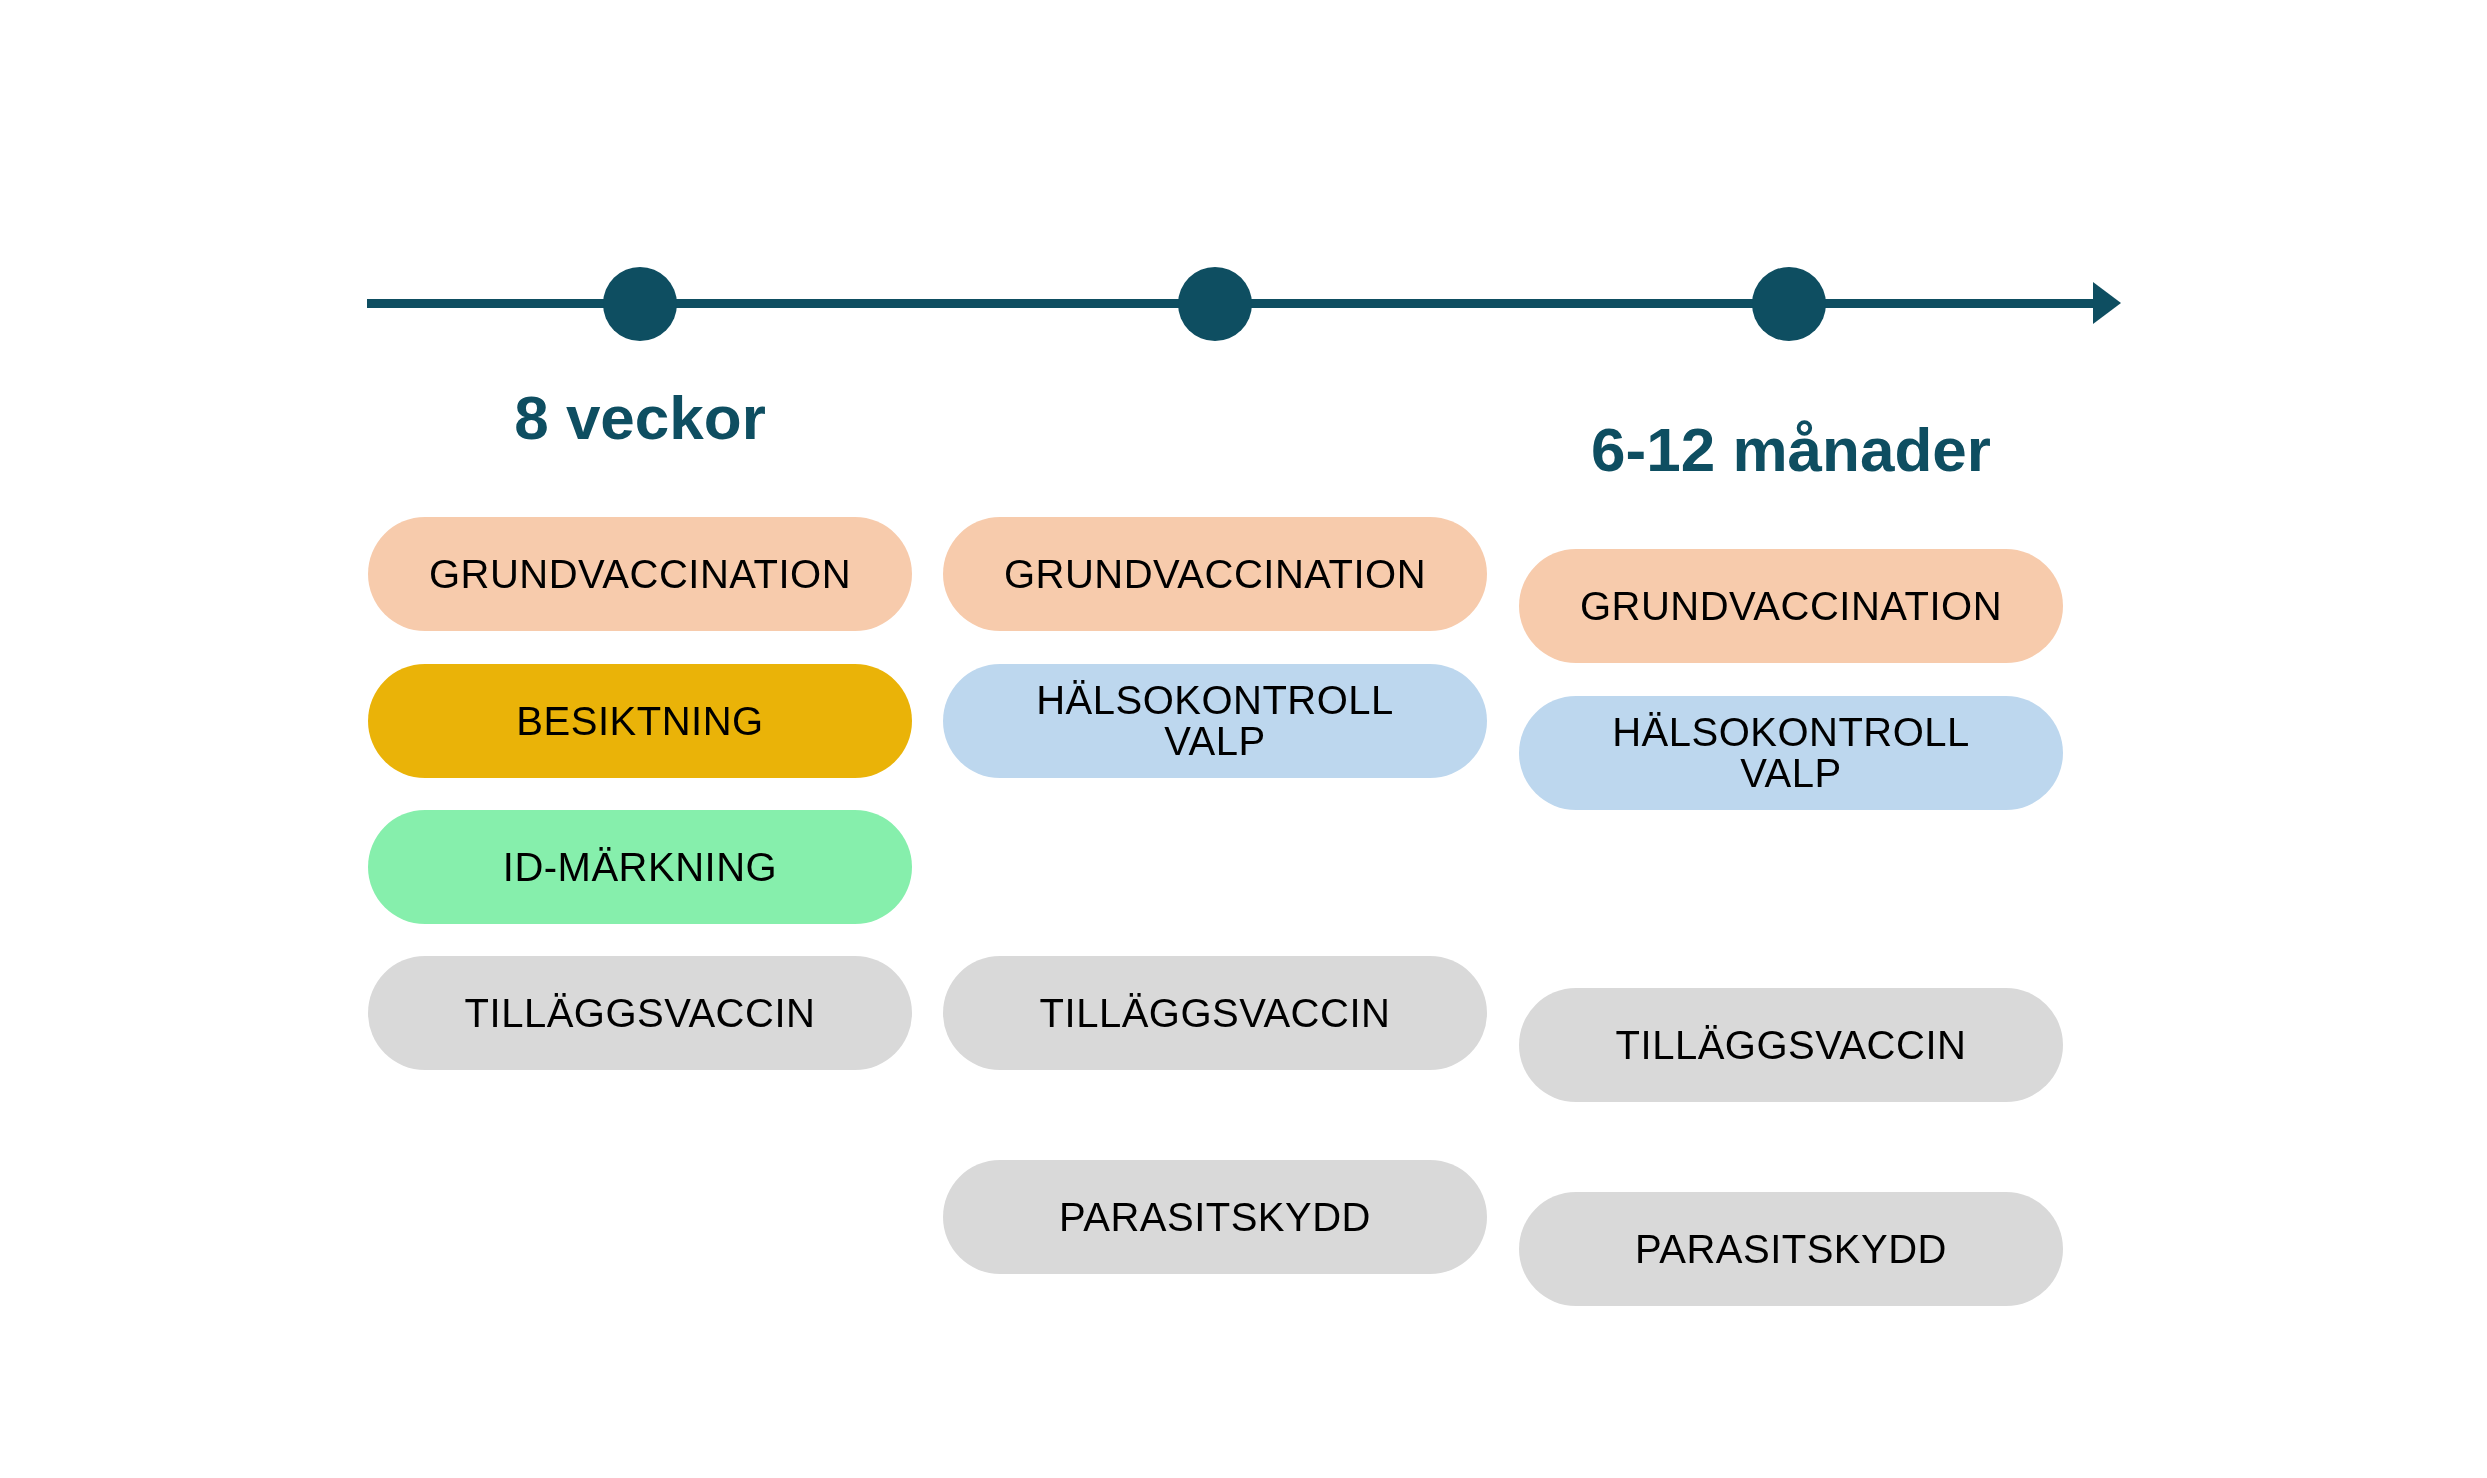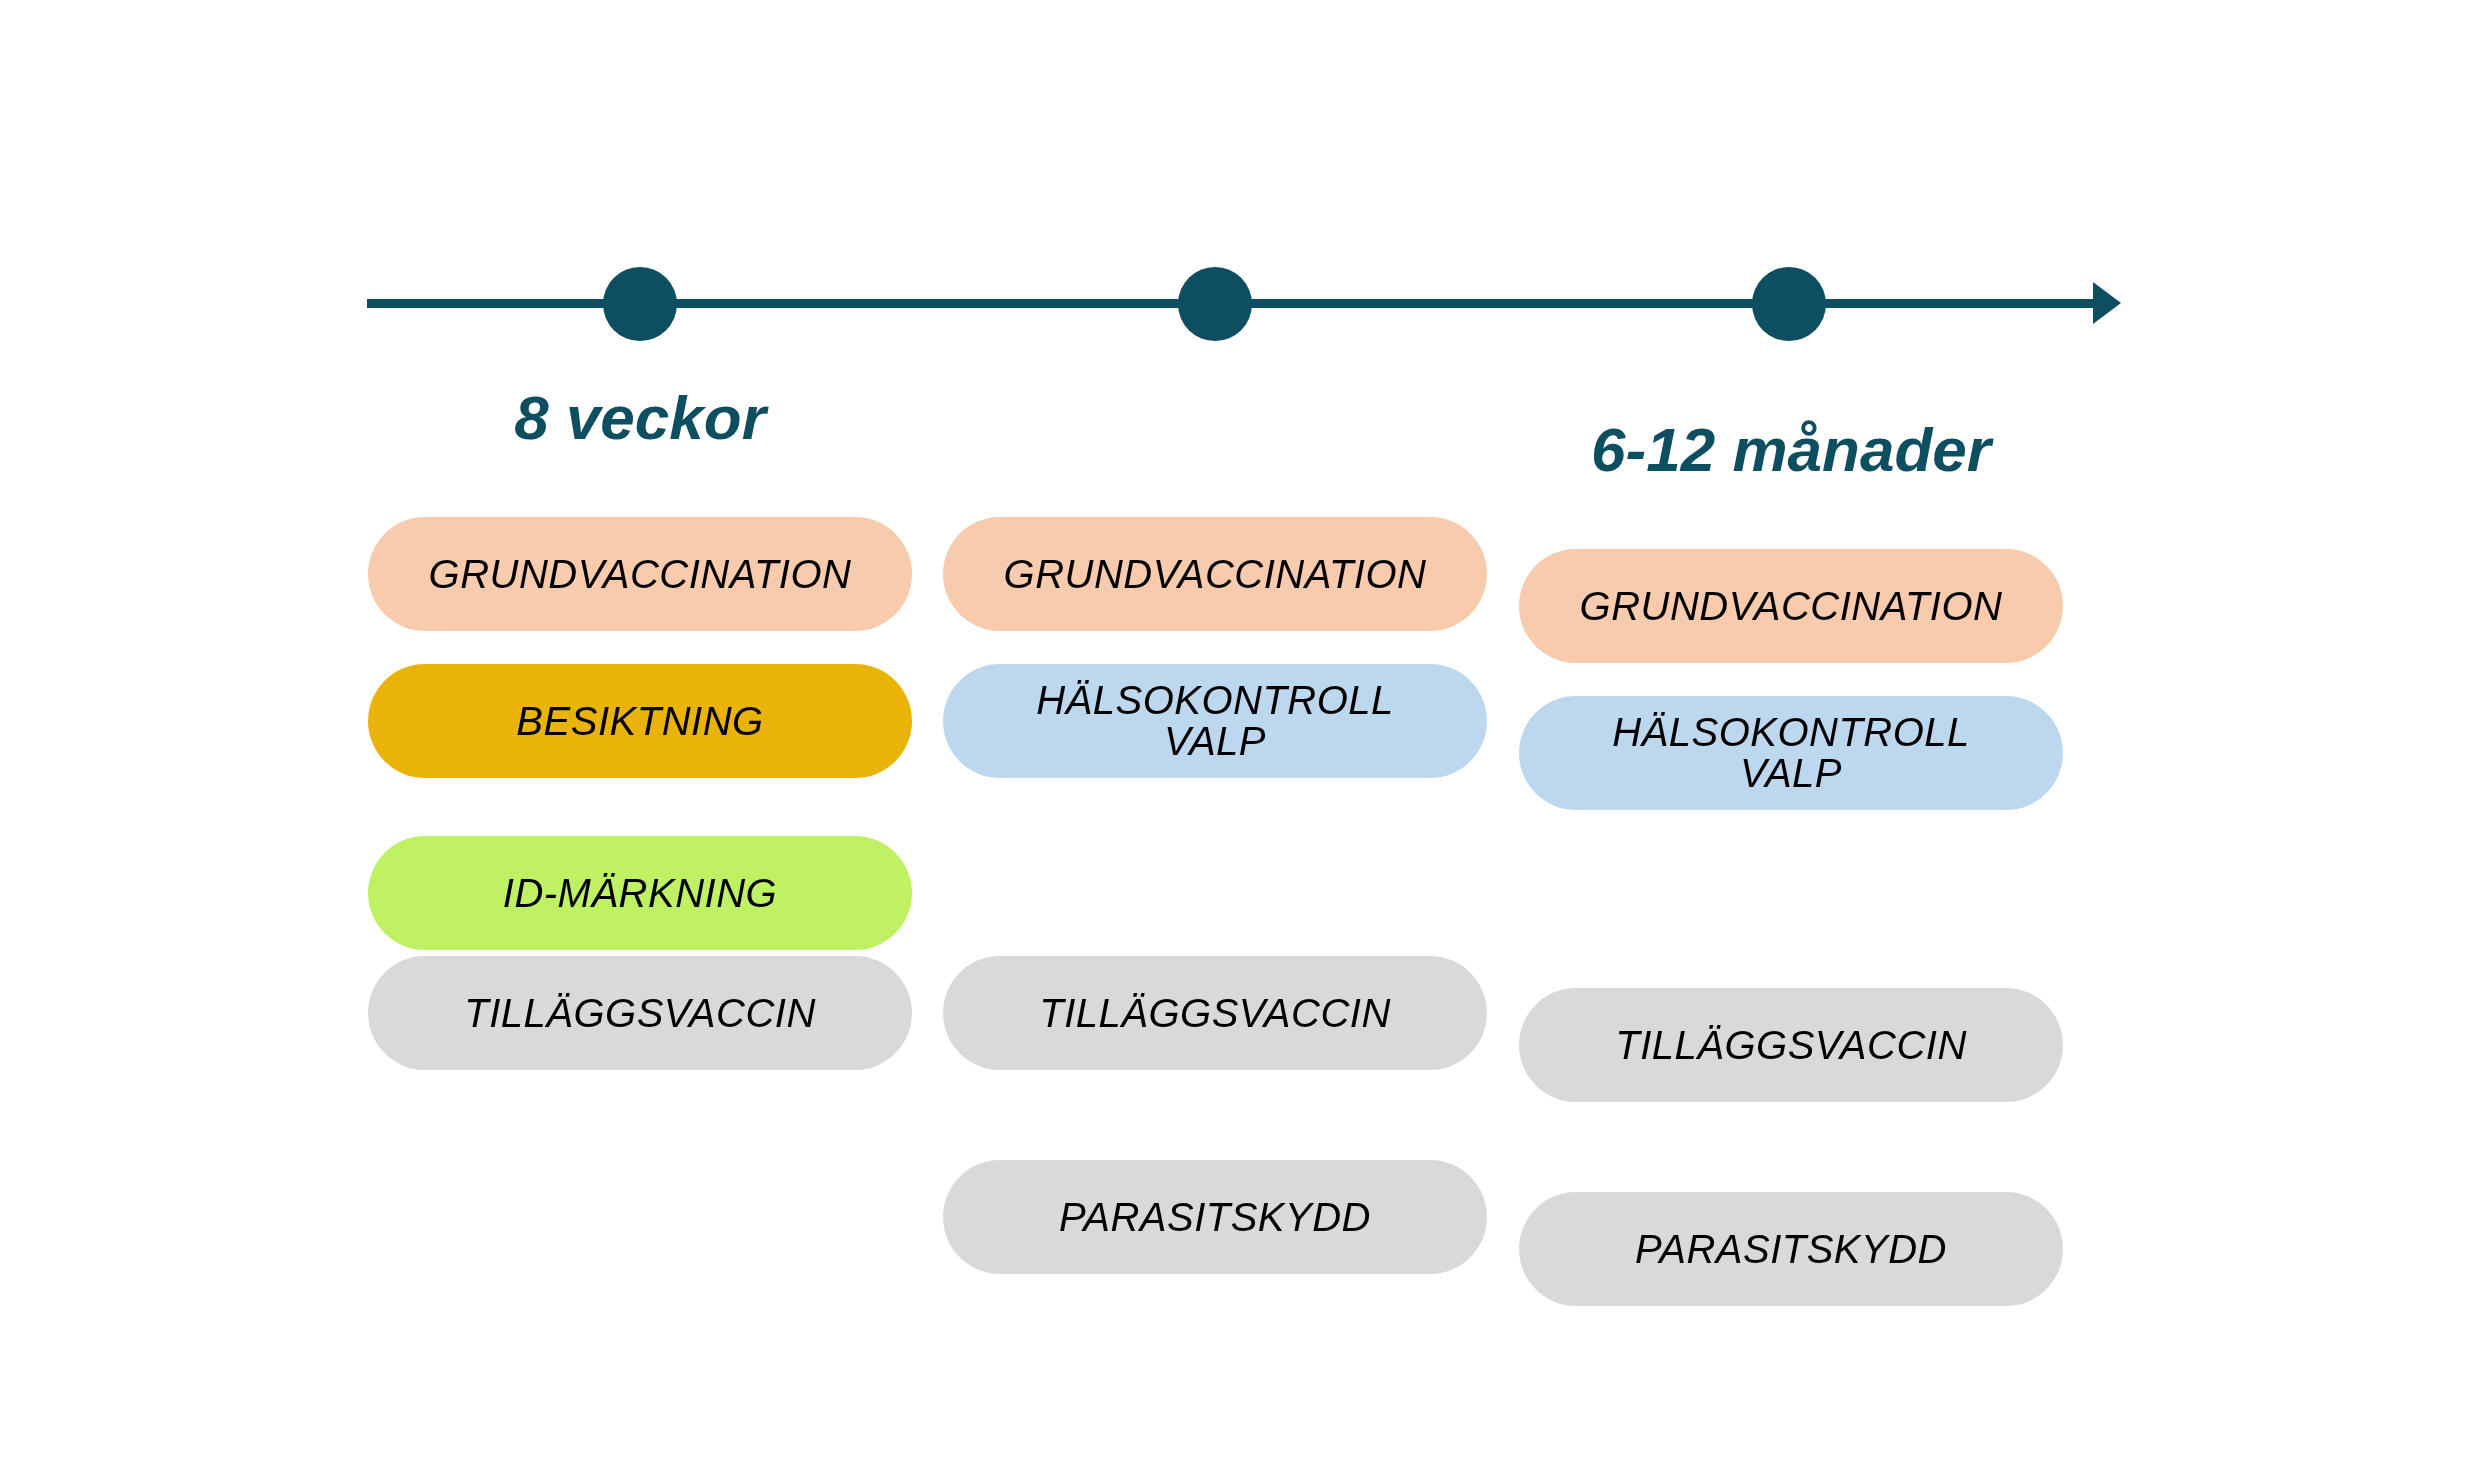--- a/index.html
+++ b/index.html
@@ -7,21 +7,20 @@
     padding: 0;
     background: #ffffff;
   }
   .canvas {
     position: relative;
     width: 2488px;
     height: 1479px;
     background: #ffffff;
     font-family: "Liberation Sans", sans-serif;
     overflow: hidden;
-    font-style: italic;
   }
 
   
   .tl-line {
     position: absolute;
     left: 367px;
     top: 299px;
     width: 1729px;
     height: 9px;
     background: var(--teal);
@@ -96,21 +95,21 @@
   <div class="tl-arrow"></div>
   <div class="tl-dot dot-0"></div>
   <div class="tl-dot dot-1"></div>
   <div class="tl-dot dot-2"></div>
 
   <div class="tl-label col-0">8 veckor</div>
   <div class="tl-label col-2">6-12 månader</div>
 
   <div class="pill col-0 row-0" style="background: rgb(247, 203, 172);">GRUNDVACCINATION</div>
   <div class="pill col-0 row-1" style="background: #eab308;">BESIKTNING</div>
-  <div class="pill col-0 row-2" style="background: #bef264; margin-top: 26px;">ID-MÄRKNING</div>
+  <div class="pill col-0 row-2" style="background: #86efac;">ID-MÄRKNING</div>
   <div class="pill col-0 row-3" style="background: rgb(217, 217, 217);">TILLÄGGSVACCIN</div>
 
   <div class="pill col-1 row-0" style="background: rgb(247, 203, 172);">GRUNDVACCINATION</div>
   <div class="pill col-1 row-1" style="background: rgb(189, 215, 238);">HÄLSOKONTROLL
 VALP</div>
   <div class="pill col-1 row-3" style="background: rgb(217, 217, 217);">TILLÄGGSVACCIN</div>
   <div class="pill col-1 row-4" style="background: rgb(217, 217, 217);">PARASITSKYDD</div>
 
   <div class="pill col-2 row-0" style="background: rgb(247, 203, 172);">GRUNDVACCINATION</div>
   <div class="pill col-2 row-1" style="background: rgb(189, 215, 238);">HÄLSOKONTROLL

